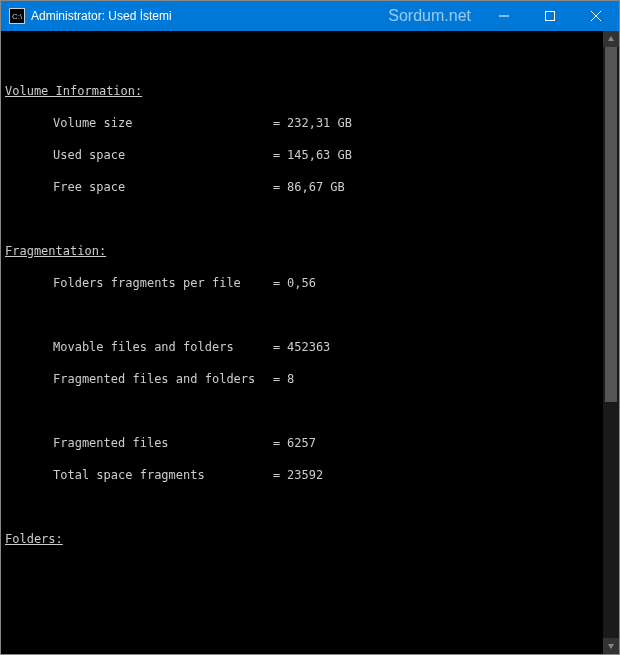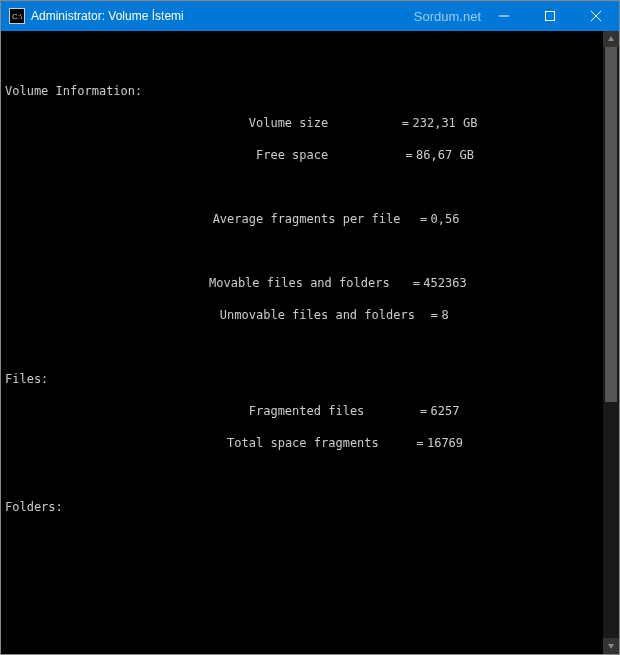--- a/index.html
+++ b/index.html
@@ -29,21 +29,22 @@
       display: flex;
       align-items: center;
       justify-content: center;
       font-size: 8px;
       color: #ccc;
       border: 1px solid #ccc;
     }
     .titlebar-title { flex: 1; }
     .titlebar-watermark {
       color: rgba(255,255,255,0.6);
-      font-size: 13px;
+      font-size: 16px;
+      margin-right: 10px;
     }
     .win-controls { display: flex; }
     .win-btn {
       width: 46px;
       height: 30px;
       display: flex;
       align-items: center;
       justify-content: center;
       color: #fff;
       font-family: 'Segoe UI', sans-serif;
@@ -84,31 +85,31 @@
     }
     .scroll-thumb {
       position: absolute;
       top: 0;
       left: 2px;
       right: 2px;
       height: 60%;
       background: #555;
     }
     .lbl { display: inline-block; width: 220px; }
-    .hdr { display: inline-block; }
+    .hdr { display: inline-block; text-decoration: underline; }
     .eq { display: inline-block; width: 14px; }
     .val { display: inline-block; }
-    .pad1 { padding-left: 48px; text-align: center; }
+    .pad1 { padding-left: 48px; }
   </style>
 </head>
 <body>
 
 <div class="titlebar">
   <div class="titlebar-icon">C:\</div>
-  <div class="titlebar-title">Administrator: Volume İstemi</div>
+  <div class="titlebar-title">Administrator: Used İstemi</div>
   <div class="titlebar-watermark">Sordum.net</div>
   <div class="win-controls">
     <div class="win-btn">
       <svg width="10" height="10">
           <line x1="0" y1="5" x2="10" y2="5" stroke-width="1"></line>
         </svg>
     </div>
     <div class="win-btn">
       <svg width="10" height="10">
           <rect x="0.5" y="0.5" width="9" height="9" stroke-width="1"></rect>
@@ -121,30 +122,31 @@
         </svg>
     </div>
   </div>
 </div>
 
 <div class="terminal-container">
   <div class="terminal">
 <div> </div>
 <div><span class="hdr">Volume Information:</span></div>
 <div class="pad1"><span class="lbl">Volume size</span><span class="eq">=</span><span class="val">232,31 GB</span></div>
+<div class="pad1"><span class="lbl">Used space</span><span class="eq">=</span><span class="val">145,63 GB</span></div>
 <div class="pad1"><span class="lbl">Free space</span><span class="eq">=</span><span class="val">86,67 GB</span></div>
 <div> </div>
-<div class="pad1"><span class="lbl">Average fragments per file</span><span class="eq">=</span><span class="val">0,56</span></div>
+<div><span class="hdr">Fragmentation:</span></div>
+<div class="pad1"><span class="lbl">Folders fragments per file</span><span class="eq">=</span><span class="val">0,56</span></div>
 <div> </div>
 <div class="pad1"><span class="lbl">Movable files and folders</span><span class="eq">=</span><span class="val">452363</span></div>
-<div class="pad1"><span class="lbl">Unmovable files and folders</span><span class="eq">=</span><span class="val">8</span></div>
+<div class="pad1"><span class="lbl">Fragmented files and folders</span><span class="eq">=</span><span class="val">8</span></div>
 <div> </div>
-<div><span class="hdr">Files:</span></div>
 <div class="pad1"><span class="lbl">Fragmented files</span><span class="eq">=</span><span class="val">6257</span></div>
-<div class="pad1"><span class="lbl">Total space fragments</span><span class="eq">=</span><span class="val">16769</span></div>
+<div class="pad1"><span class="lbl">Total space fragments</span><span class="eq">=</span><span class="val">23592</span></div>
 <div> </div>
 <div><span class="hdr">Folders:</span></div>
 
 
 
 
 
 
 
 

